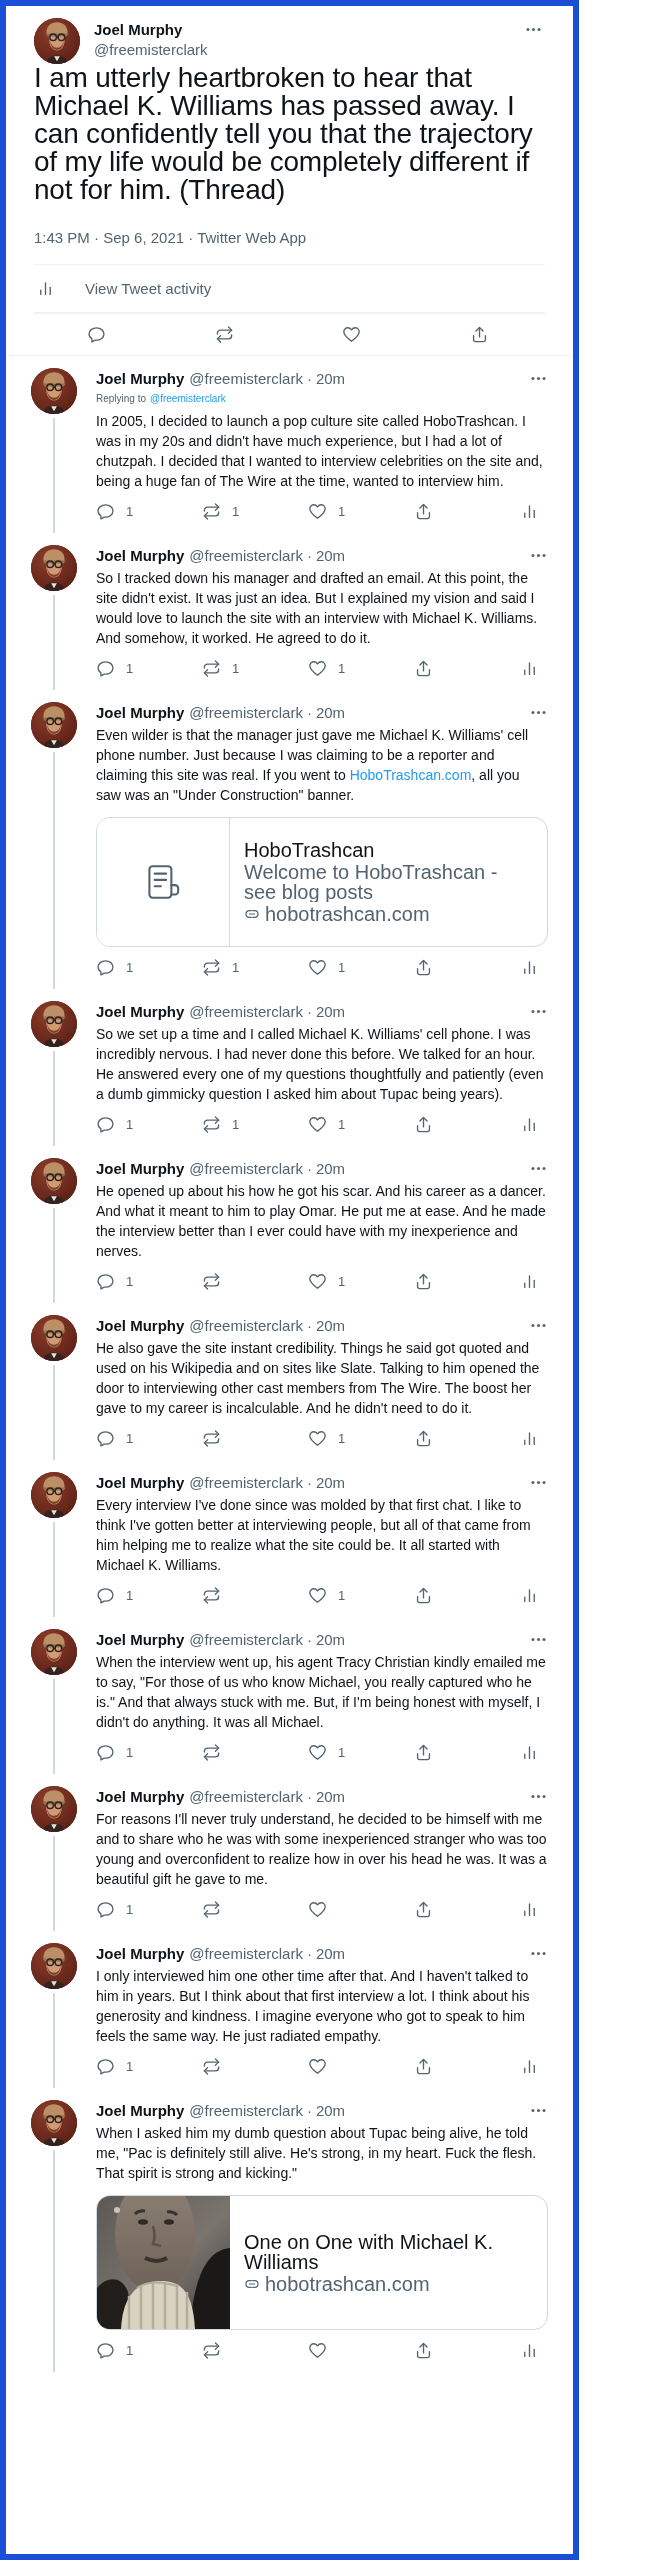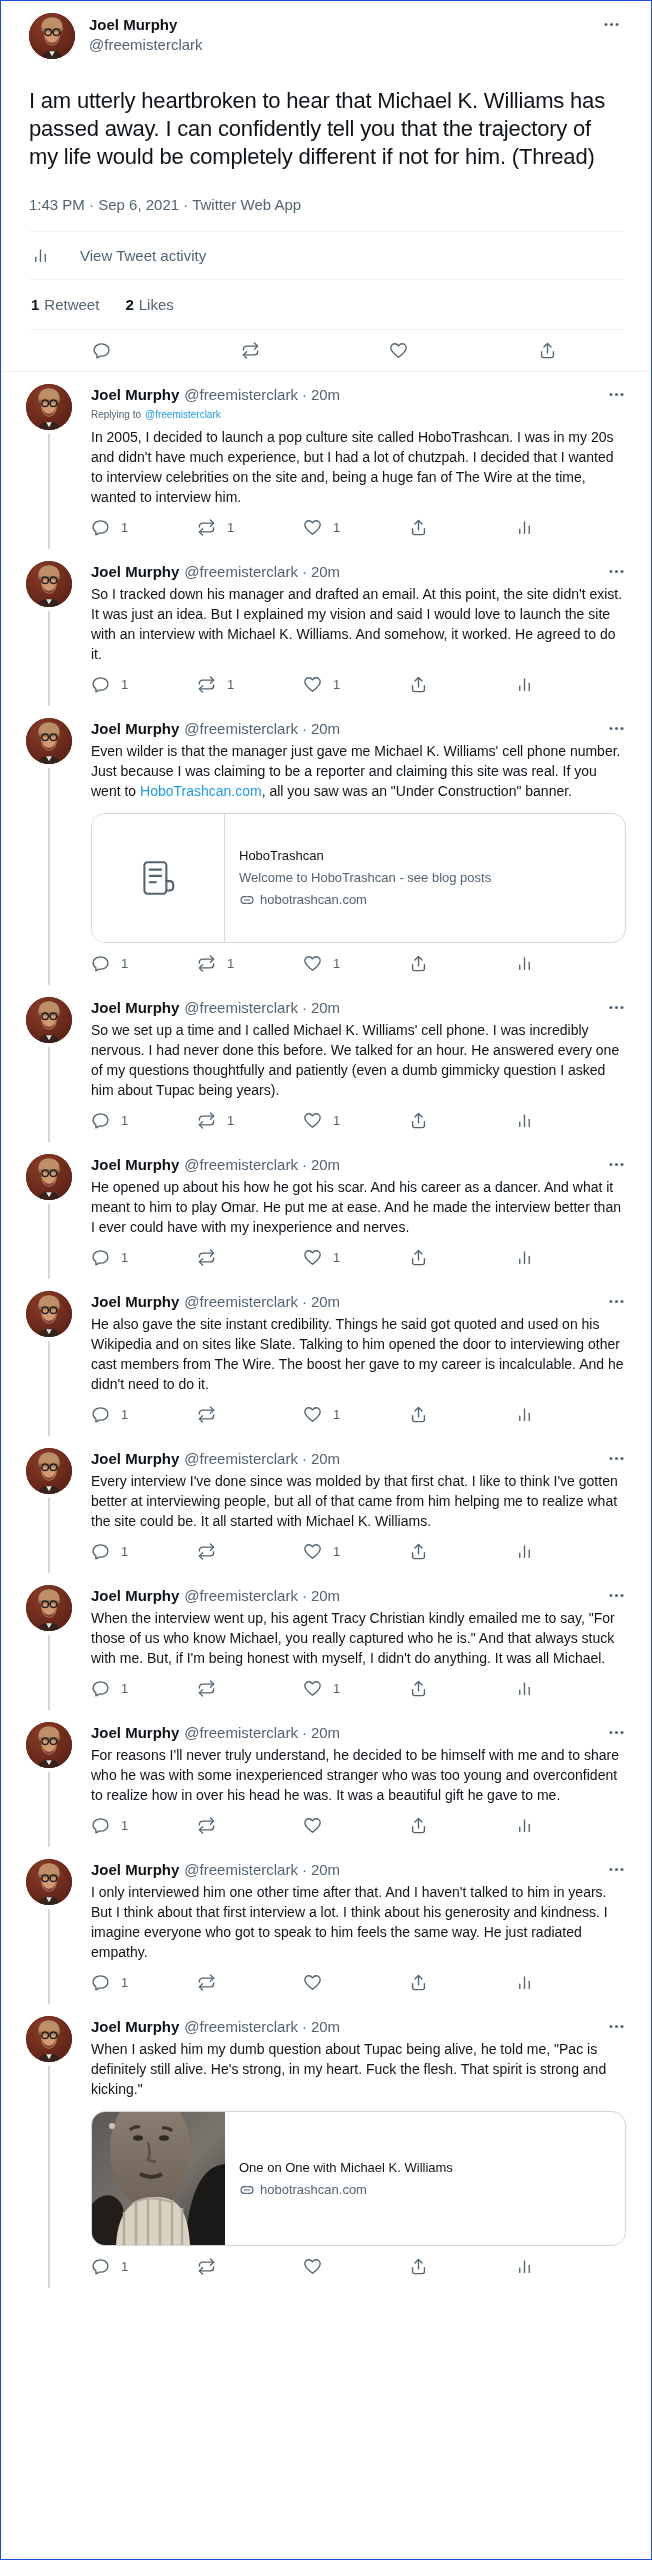--- a/index.html
+++ b/index.html
@@ -4,42 +4,42 @@
 <style>
   * { box-sizing: border-box; margin: 0; padding: 0; }
   html, body { background: #ffffff; }
   body {
     width: 652px;
     font-family: "Liberation Sans", "DejaVu Sans", sans-serif;
     color: #0f1419;
     -webkit-font-smoothing: antialiased;
   }
   .page {
-    width: 652px;
+    width: 579px;
     min-height: 2560px;
     background: #fff;
-    border: 1px solid #1d4ed8;
+    border: 6px solid #1d4ed8;
     overflow: hidden;
   }
   .icon { display: inline-flex; flex: none; color: #536471; }
   .icon svg { display: block; }
 
   
   .main-tweet { padding: 12px 28px 0 28px; }
   .mt-head { display: flex; align-items: flex-start; }
   .avatar {
     width: 46px; height: 46px; border-radius: 50%;
     overflow: hidden; flex: none; background: #6e2a1d; cursor: pointer;
   }
   .avatar svg { display: block; width: 100%; height: 100%; }
   .mt-names { margin-left: 14px; flex: 1; padding-top: 2px; }
   .mt-name { font-size: 15px; font-weight: 700; line-height: 20px; color: #0f1419; }
   .mt-handle { font-size: 15px; line-height: 20px; color: #536471; }
   .more-btn { color: #536471; padding: 2px; cursor: pointer; }
-  .mt-text { margin-top: 28px; font-size: 22px; line-height: 28px; color: #0f1419; letter-spacing: -0.2px; }
+  .mt-text { font-size: 28px; line-height: 28px; color: #0f1419; letter-spacing: -0.2px; }
   .mt-time { margin-top: 24px; font-size: 15px; color: #536471; line-height: 20px; }
   .divider { height: 1px; background: #eff3f4; }
   .mt-divider { margin-top: 16px; }
   .activity-row {
     display: flex; align-items: center; gap: 30px;
     padding: 14px 2px; font-size: 15px; color: #536471; cursor: pointer;
   }
   .stats-row { display: flex; gap: 26px; padding: 16px 2px; font-size: 15px; }
   .stat { color: #536471; cursor: pointer; }
   .stat b { color: #0f1419; font-weight: 700; margin-right: 5px; }
@@ -75,21 +75,21 @@
   .card-left {
     width: 133px; flex: none; border-right: 1px solid #cfd9de;
     display: flex; align-items: center; justify-content: center; background: #fff;
   }
   .card-left.photo { border-right: none; }
   .card-left.photo svg { display: block; width: 133px; height: 100%; }
   .card-doc .card-left { min-height: 128px; }
   .card-photo .card-left { min-height: 133px; }
   .card-right {
     flex: 1; min-width: 0; padding: 12px 14px;
-    display: flex; flex-direction: column; justify-content: center; gap: 2px; font-size: 13px;
+    display: flex; flex-direction: column; justify-content: center; gap: 2px; font-size: 20px;
   }
   .card-title { color: #0f1419; line-height: 20px; }
   .card-desc {
     color: #536471; line-height: 20px;
     display: -webkit-box; -webkit-line-clamp: 2; -webkit-box-orient: vertical;
     overflow: hidden; max-height: 40px;
   }
   .card-url { display: flex; align-items: center; gap: 5px; color: #536471; line-height: 20px; }
 </style>
 </head>
@@ -143,24 +143,20 @@
             <path d="M6 19.5v-5.5"></path>
             <path d="M12 19.5V5"></path>
             <path d="M18 19.5v-9"></path>
           </svg>
         </span>
       <span>View Tweet activity</span>
     </div>
 
     <div class="divider"></div>
 
-    <div class="stats-row">
-      <span class="stat"><b>1</b><span>Retweet</span></span>
-      <span class="stat"><b>2</b><span>Likes</span></span>
-    </div>
 
     <div class="divider"></div>
 
     <div class="mt-actions">
       <span class="icon" style="width:22px">
           <svg width="19" height="19" viewBox="0 0 24 24" fill="none" stroke="currentColor" stroke-width="1.7" stroke-linecap="round" stroke-linejoin="round">
             <path d="M12 3.6c-5.2 0-9.4 3.4-9.4 7.7 0 2.5 1.4 4.7 3.6 6.1v4l4.1-2.3c.6.1 1.1.1 1.7.1 5.2 0 9.4-3.4 9.4-7.8S17.2 3.6 12 3.6z"></path>
           </svg>
         </span>
       <span class="icon" style="width:22px">

